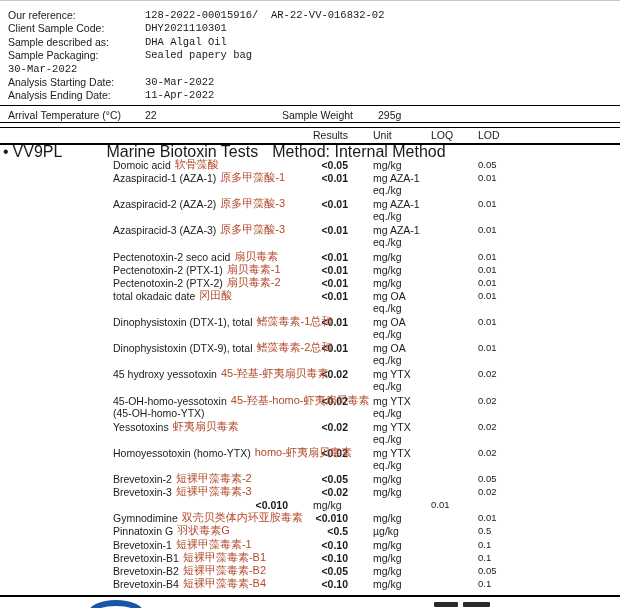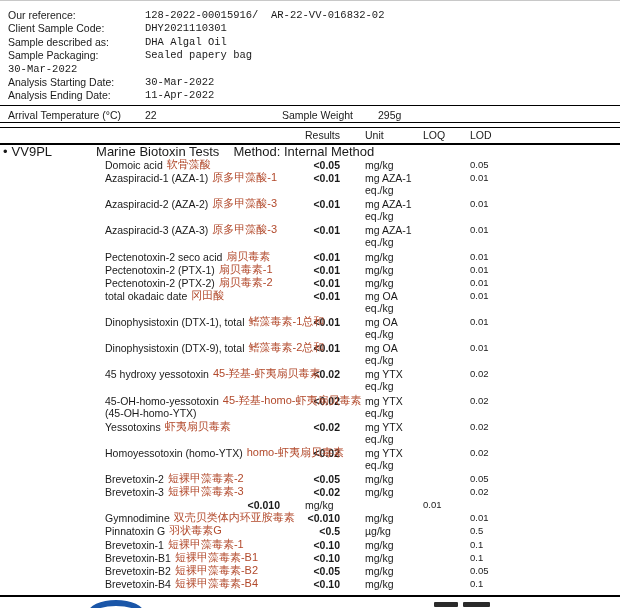--- a/index.html
+++ b/index.html
@@ -28,28 +28,29 @@
   .w-label { left:282px; }
   .w-value { left:378px; }
 
   .dbl-line { height:6px; border-top:1.3px solid #000; border-bottom:1.3px solid #000; }
 
   
   .grid {
     display:grid;
     grid-template-columns:280px 60px 83px 47px 60px;
     font-size:10.5px;
+    margin-left:8px;
   }
   .col-header { height:15px; align-items:center; }
   .col-header .c-results { text-align:right; }
   .col-header .c-unit { padding-left:25px; }
   .col-header .c-loq { padding-left:0; }
   .thick-line { border-top:2.2px solid #000; }
 
-  .section-row { font-size:13px; line-height:14px; padding-left:3px; white-space:pre; }
+  .section-row { font-size:16px; line-height:14px; padding-left:3px; white-space:pre; }
   .section-row .sec-code { margin-left:4px; }
   .sec-title { margin-left:44px; }
   .sec-method { margin-left:14px; }
 
   .rows { }
   .trow { line-height:12.1px; padding-bottom:1px; }
   .trow.multi { padding-bottom:2px; }
   .cell-name { padding-left:105px; white-space:nowrap; overflow:visible; }
   .cn {
     color:#b2492b; font-size:11px; margin-left:4px;

